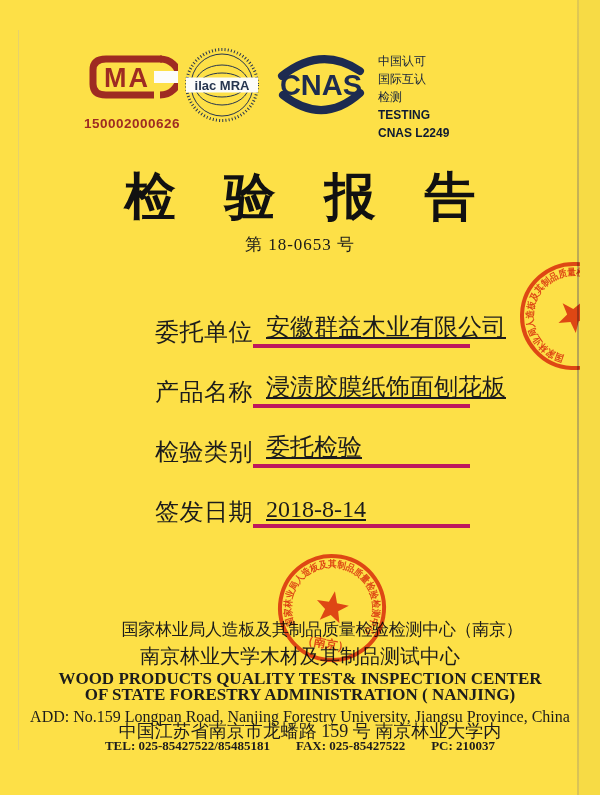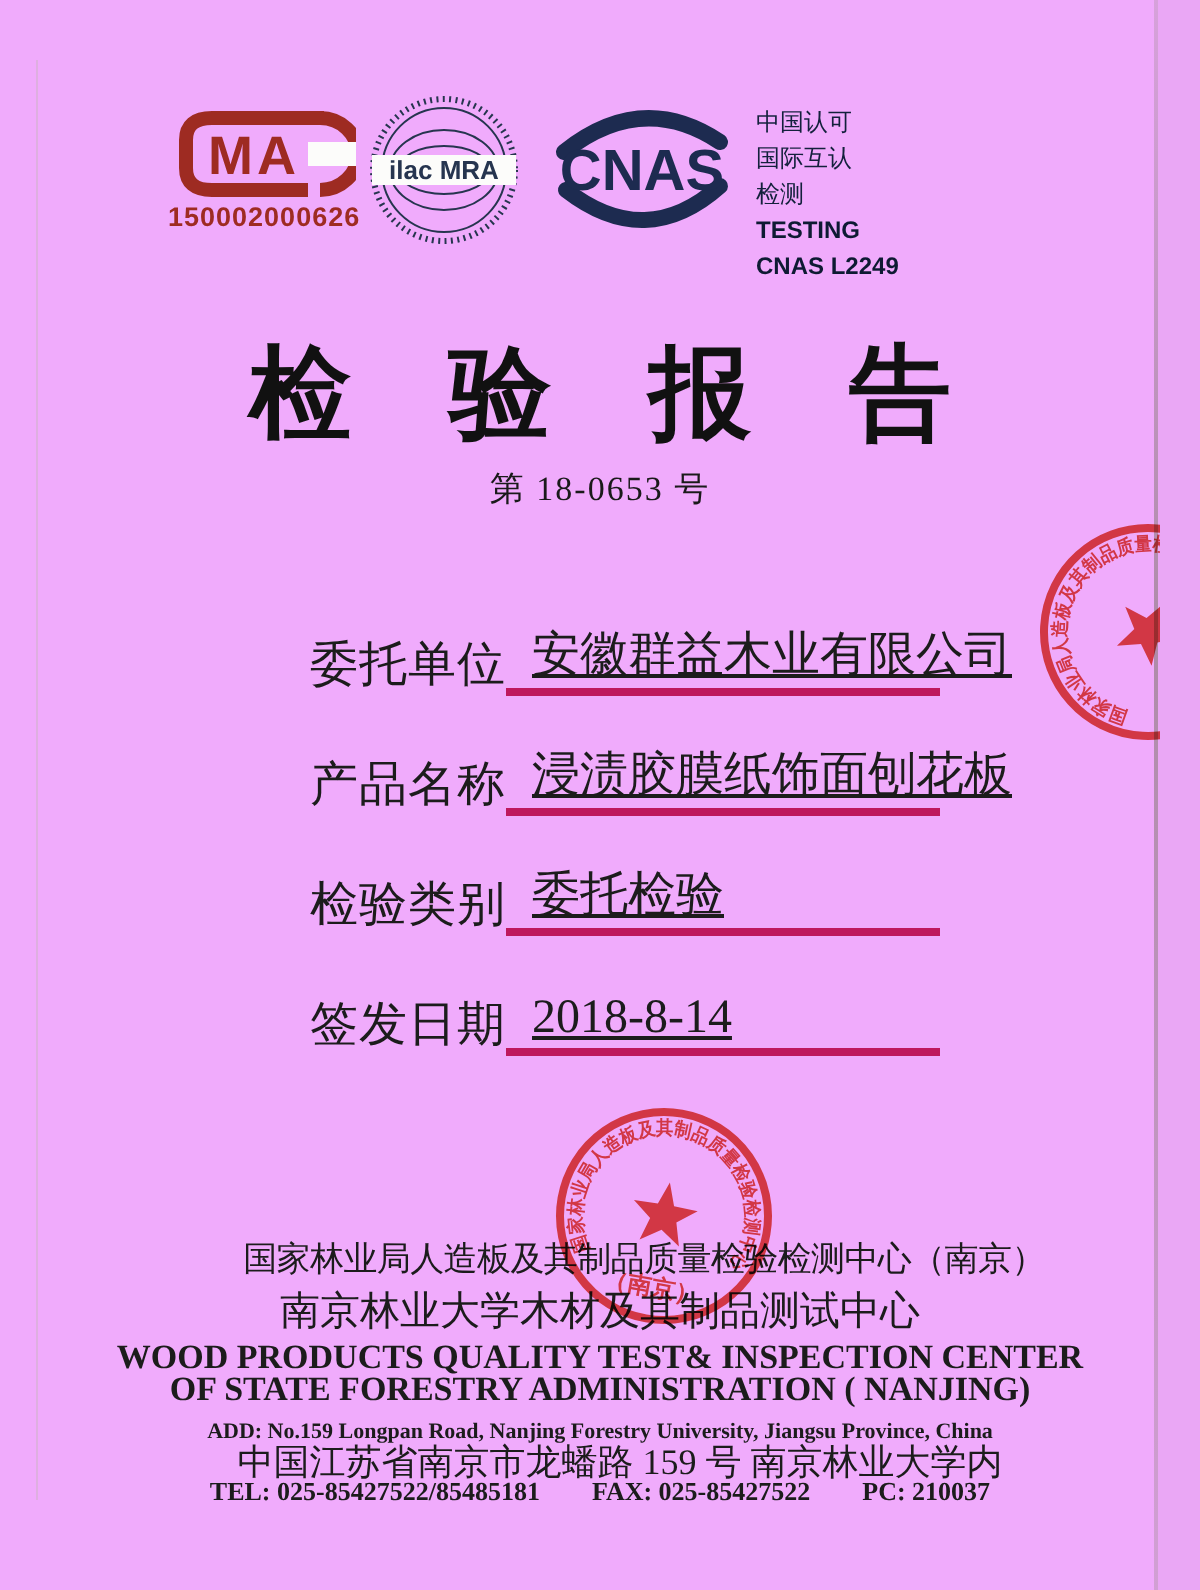--- a/index.html
+++ b/index.html
@@ -1,30 +1,30 @@
 <!DOCTYPE html>
 <html><head>
 <meta charset="utf-8">
 <style>
   html,body{margin:0;padding:0;background:#888;}
   .page{
     position:relative;width:600px;height:795px;margin:0 auto;
-    background:#f0abfc;overflow:hidden;
+    background:#fde047;overflow:hidden;
     font-family:"Liberation Serif",serif;color:#1c1c1c;
   }
   
   .edge-left{position:absolute;left:18px;top:30px;width:1px;height:720px;
     background:rgba(190,184,172,.35);}
   .fold-line{position:absolute;left:577px;top:0;width:2px;height:795px;
     background:linear-gradient(180deg,rgba(140,133,120,.25),rgba(120,113,100,.55) 40%,rgba(140,133,120,.3));}
   .right-shade{position:absolute;left:579px;top:0;width:21px;height:795px;
     background:rgba(60,55,45,.03);}
   
   .cma-svg{position:absolute;left:86px;top:52px;}
-  .cma-number{position:absolute;left:84px;top:101px;width:96px;
+  .cma-number{position:absolute;left:84px;top:116px;width:96px;
     font-family:"Liberation Sans",sans-serif;font-weight:700;font-size:13.5px;
     color:#9e2b22;letter-spacing:.5px;text-align:center;}
   .ilac-svg{position:absolute;left:184px;top:47px;}
   .cnas-svg{position:absolute;left:276px;top:50px;}
   .accr{position:absolute;left:378px;top:52px;line-height:18px;font-size:12px;color:#13203c;}
   .accr .cn{font-family:"Liberation Serif",serif;}
   .accr .en{font-family:"Liberation Sans",sans-serif;font-weight:700;color:#0e1a33;}
   
   .title{position:absolute;left:0;top:163px;width:100%;
     display:flex;justify-content:center;gap:49px;
@@ -37,21 +37,21 @@
   .field-row{display:flex;align-items:flex-end;height:32px;margin-bottom:28px;font-size:24px;}
   .field-label{white-space:nowrap;letter-spacing:0.5px;}
   .field-value{width:204px;border-bottom:4px solid #be185d;padding:0 0 1px 13px;
     white-space:nowrap;text-decoration:underline;}
   
   .footer{position:absolute;left:0;top:616px;width:100%;text-align:center;}
   .f-cn1{font-size:17px;line-height:27px;letter-spacing:-0.3px;margin-left:44px;}
   .f-cn2{font-size:20px;line-height:27px;text-align:center;}
   .f-en{font-family:"Liberation Serif",serif;font-weight:700;font-size:17px;line-height:17px;}
   .f-en2{line-height:16px;}
-  .f-add{font-family:"Liberation Serif",serif;font-weight:700;font-size:11px;line-height:15px;margin-top:6px;}
+  .f-add{font-family:"Liberation Serif",serif;font-weight:400;font-size:16px;line-height:15px;margin-top:6px;}
   .f-addcn{font-size:18px;line-height:14px;padding-left:20px;}
   .f-tel{display:flex;justify-content:center;column-gap:26px;
     font-family:Liberation Serif, serif;font-weight:600;font-size:13px;line-height:15px;}
   .stamp{mix-blend-mode:multiply;opacity:.88;}
   .stamp-bottom{position:absolute;left:262px;top:538px;}
   .stamp-right-clip{position:absolute;left:504px;top:246px;width:76px;height:144px;overflow:hidden;}
   .stamp text,.stamp textPath{font-family:"Liberation Sans",sans-serif;}
 </style>
 </head>
 <body>

